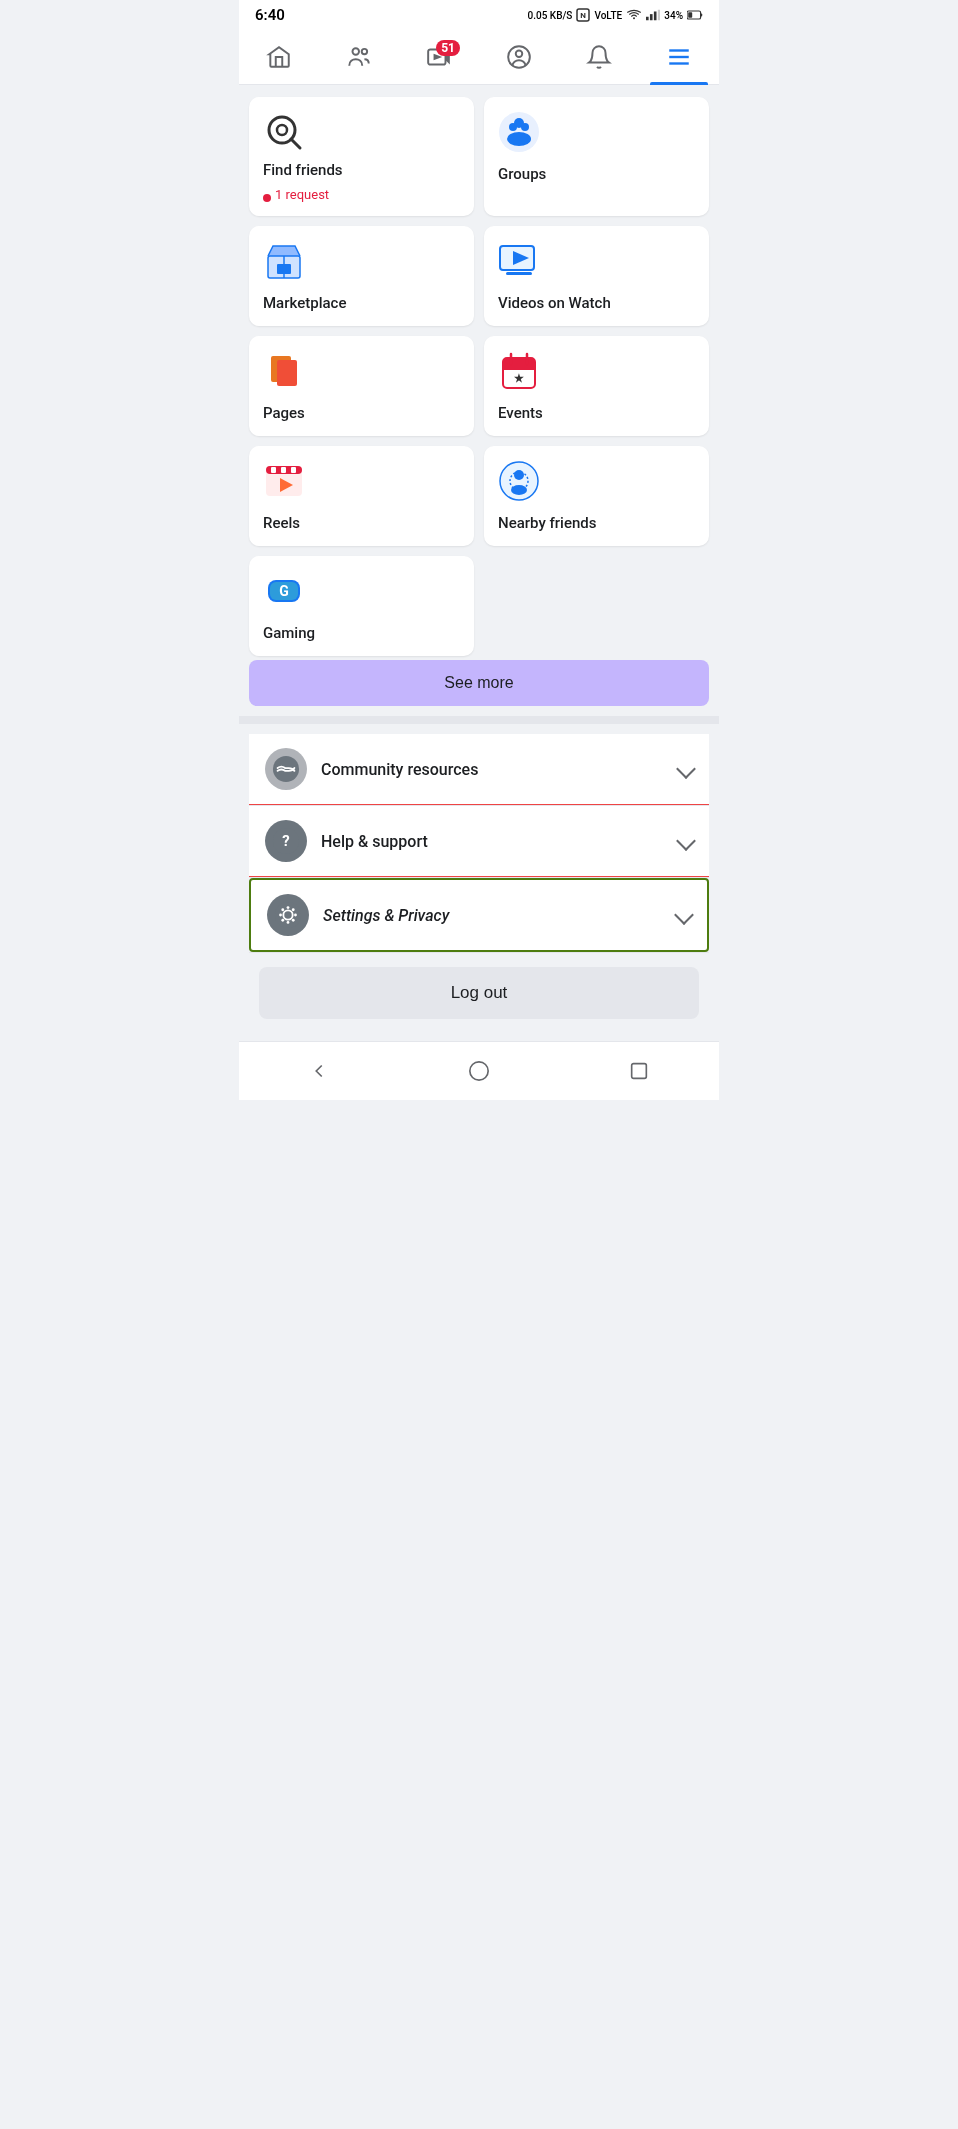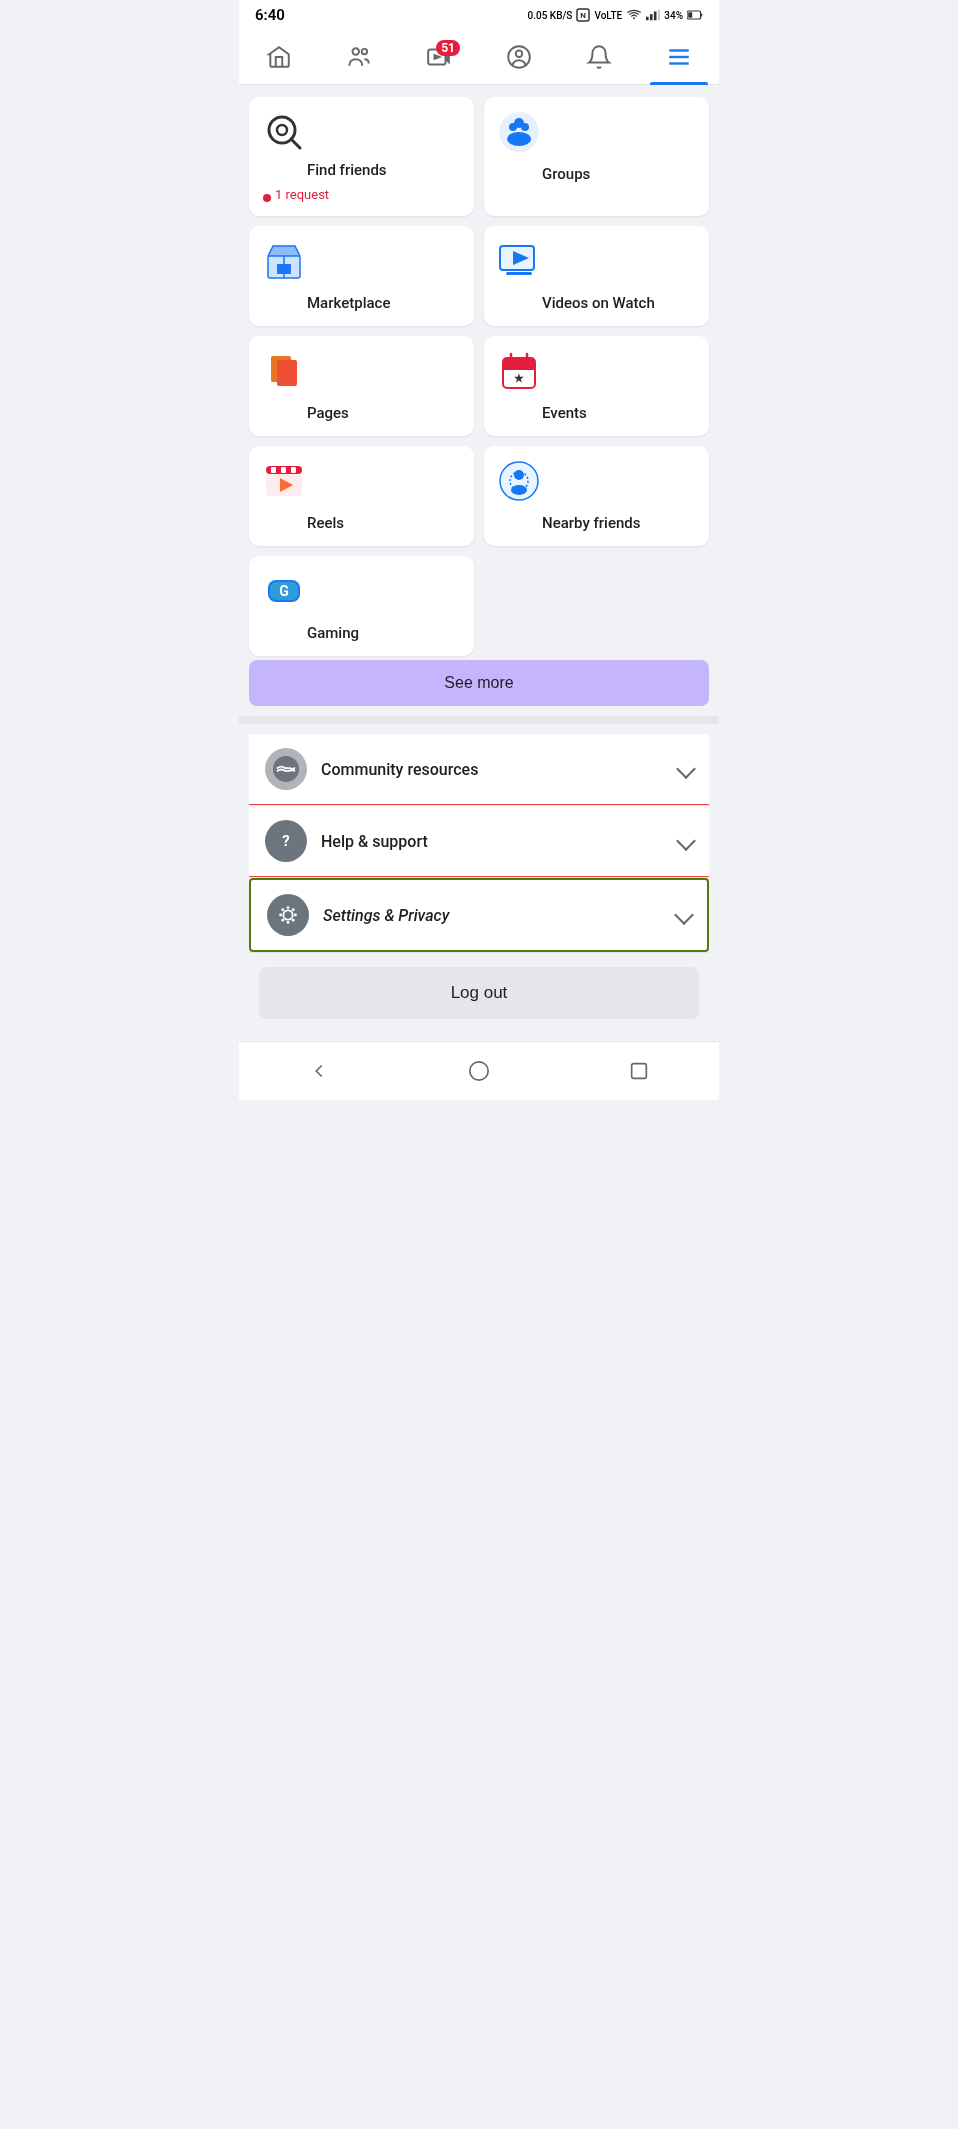--- a/index.html
+++ b/index.html
@@ -86,21 +86,20 @@
       display: flex;
       flex-direction: column;
       gap: 8px;
       cursor: pointer;
       box-shadow: 0 1px 2px rgba(0,0,0,0.08);
     }
     .menu-card-label {
       font-size: 15px;
       font-weight: 500;
       color: #1c1e21;
-      margin-left: 44px;
     }
     .menu-card-sublabel {
       font-size: 13px;
       color: #e41e3f;
       display: flex;
       align-items: flex-end;
       gap: 4px;
     }
     .dot-red {
       width: 8px; height: 8px;

